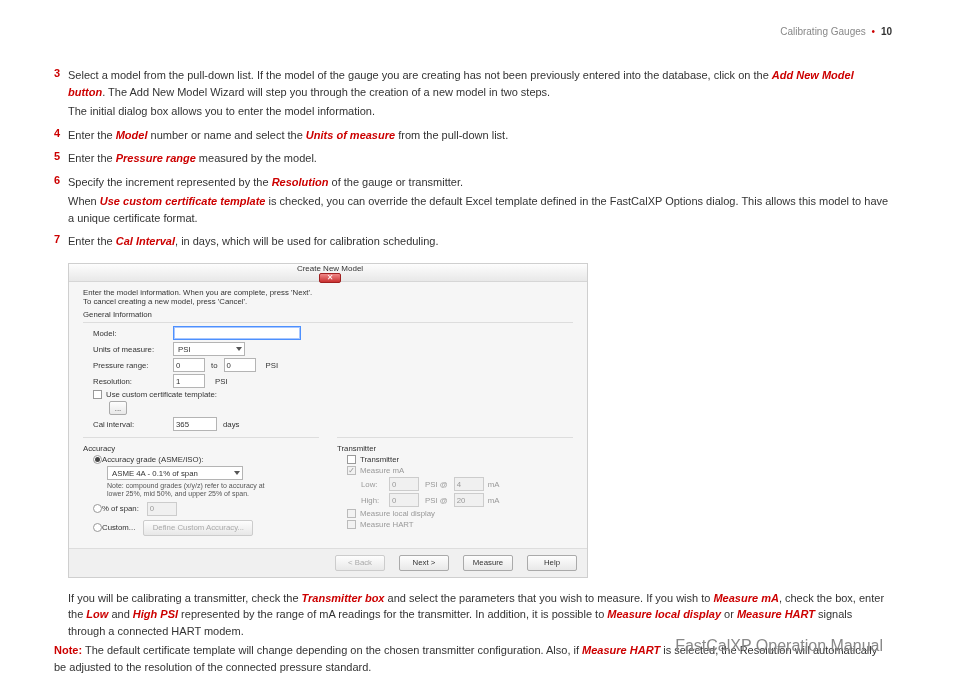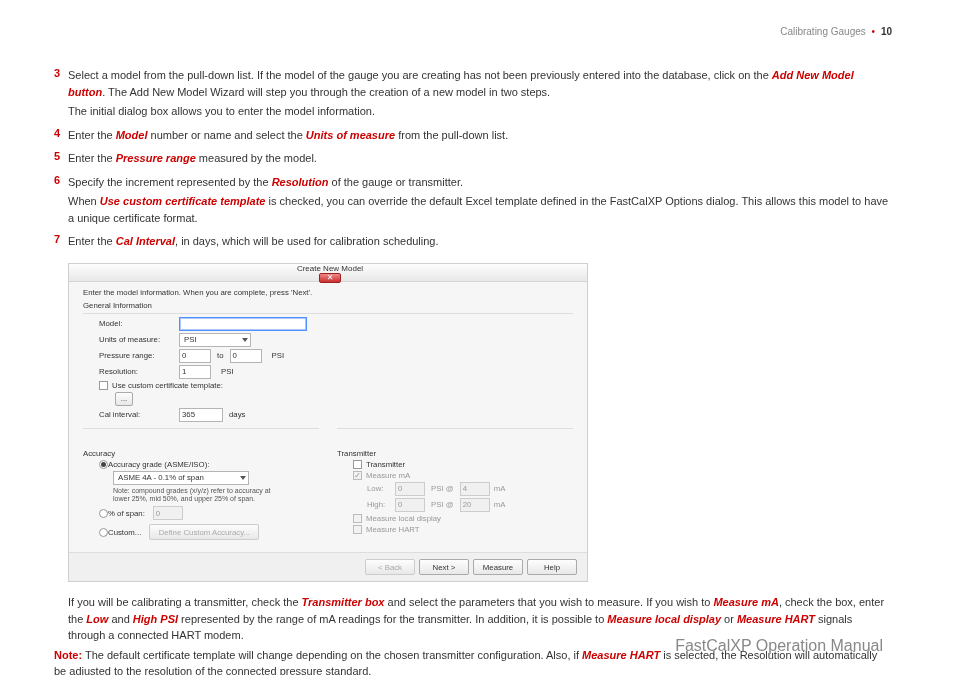--- a/index.html
+++ b/index.html
@@ -109,28 +109,28 @@
   }
   .chk .box {
     width: 9px; height: 9px; border: 1px solid #999; background: #fff;
     display: inline-flex; align-items: center; justify-content: center;
   }
   .chk.disabled { color: #999; }
   .chk.disabled .box { border-color: #bbb; background: #f2f2f2; }
   .radio { display: inline-flex; align-items: center; gap: 0; font-size: 7.8px; }
   .radio .dot-outer { width: 9px; height: 9px; border: 1px solid #999; border-radius: 50%; background: #fff; display: inline-flex; align-items: center; justify-content: center; }
   .radio.checked .dot-outer::after { content:''; width:5px; height:5px; border-radius:50%; background:#444; }
-  .subindent { margin-left: 16px; }
+  .subindent { margin-left: 10px; }
   .two-col { display: flex; gap: 18px; }
-  .col { flex: 1; border-top: 1px solid #ddd; padding-top: 20px; margin-top: 4px; }
+  .col { flex: 1; border-top: 1px solid #ddd; padding-top: 6px; margin-top: 4px; }
   .small-note { font-size: 7px; color: #555; line-height: 1.1; margin-top: 2px; }
   .btn-row {
     border-top: 1px solid #ddd;
     padding: 6px 10px;
-    display: flex; justify-content: flex-end; gap: 4px;
+    display: flex; justify-content: flex-end; gap: 14px;
     background: #f0f0f0;
   }
   .btn {
     background: linear-gradient(#fdfdfd,#e8e8e8);
     border: 1px solid #aaa;
     border-radius: 2px;
     font-size: 7.8px;
     height: 16px;
     min-width: 50px;
     display: inline-flex;
@@ -215,20 +215,21 @@
   <div class="dialog-wrap">
     <div class="dlg-title">
       <span>Create New Model</span>
       <div class="dlg-close">
         <span>✕</span>
       </div>
     </div>
     <div class="dlg-body">
       <div class="dlg-instr">
         <div>Enter the model information. When you are complete, press 'Next'.</div>
+        <div>To cancel creating a new model, press 'Cancel'.</div>
       </div>
 
       <div class="group-label">General Information</div>
       <div class="hr-line"></div>
 
       <div class="subindent">
         <div class="field-row">
           <span class="field-label">Model:</span>
           <span class="inp inp-md focus">
               <span></span>

